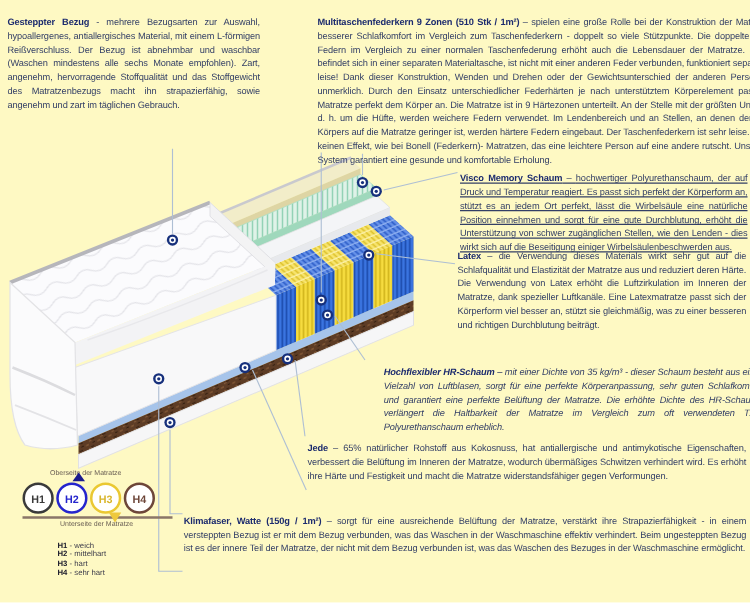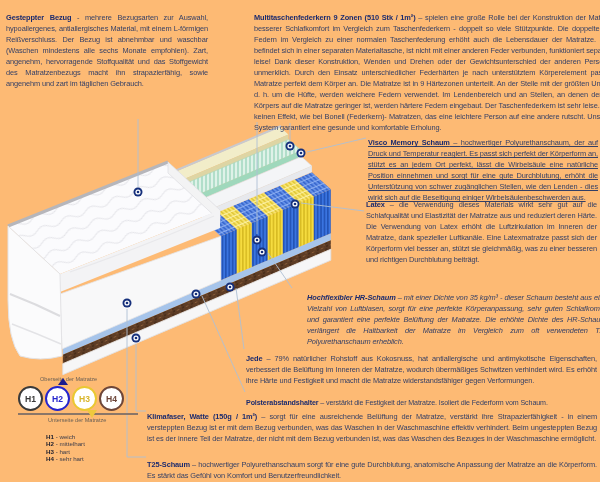--- a/index.html
+++ b/index.html
@@ -1,16 +1,16 @@
 <!DOCTYPE html>
 <html><head>
 <meta charset="utf-8">
 <style>
   html,body{margin:0;padding:0;background:#fff;}
-  .page{position:relative;width:600px;height:482px;background:#fdba74;overflow:hidden;
+  .page{position:relative;width:600px;height:482px;background:#fef9c3;overflow:hidden;
         font-family:"Liberation Sans",sans-serif;}
   .illu{position:absolute;left:0;top:0;z-index:0;}
   .para{position:absolute;z-index:2;font-size:7.4px;line-height:11px;color:#333f66;
         text-align:justify;letter-spacing:-0.1px;}
   .para b{color:#1c2b6e;font-weight:bold;}
   .para.oneline{text-align:left;font-size:7.1px;}
   
   .legend{position:absolute;left:18px;top:376px;width:126px;height:100px;z-index:2;
           font-size:5.6px;color:#6b6055;}
   .lg-top{position:absolute;left:22px;top:0px;white-space:nowrap;}
@@ -199,34 +199,28 @@
 
   <p class="para" style="left:366px;top:192px;width:231px;">
     <b>Latex</b><span> – </span><span>die Verwendung dieses Materials wirkt sehr gut auf die Schlafqualität und Elastizität der Matratze aus und reduziert deren Härte. Die Verwendung von Latex erhöht die Luftzirkulation im Inneren der Matratze, dank spezieller Luftkanäle. Eine Latexmatratze passt sich der Körperform viel besser an, stützt sie gleichmäßig, was zu einer besseren und richtigen Durchblutung beiträgt.</span>
   </p>
 
   <p class="para" style="left:307px;top:285px;width:303px;font-style:italic;">
     <b>Hochflexibler HR-Schaum</b><span> – </span><span>mit einer Dichte von 35 kg/m³ - dieser Schaum besteht aus einer Vielzahl von Luftblasen, sorgt für eine perfekte Körperanpassung, sehr guten Schlafkomfort und garantiert eine perfekte Belüftung der Matratze. Die erhöhte Dichte des HR-Schaums verlängert die Haltbarkeit der Matratze im Vergleich zum oft verwendeten T25-Polyurethanschaum erheblich.</span>
   </p>
 
   <p class="para" style="left:246px;top:346px;width:351px;">
-    <b>Jede</b><span> – </span><span>79% natürlicher Rohstoff aus Kokosnuss, hat antiallergische und antimykotische Eigenschaften, verbessert die Belüftung im Inneren der Matratze, wodurch übermäßiges Schwitzen verhindert wird. Es erhöht ihre Härte und Festigkeit und macht die Matratze widerstandsfähiger gegen Verformungen.</span>
-  </p>
-
-  <p class="para oneline" style="left:246px;top:391px;width:351px;">
-    <b>Polsterabstandshalter</b><span> – </span><span>verstärkt die Festigkeit der Matratze. Isoliert die Federform vom Schaum.</span>
-  </p>
+    <b>Jede</b><span> – </span><span>65% natürlicher Rohstoff aus Kokosnuss, hat antiallergische und antimykotische Eigenschaften, verbessert die Belüftung im Inneren der Matratze, wodurch übermäßiges Schwitzen verhindert wird. Es erhöht ihre Härte und Festigkeit und macht die Matratze widerstandsfähiger gegen Verformungen.</span>
+  </p>
+
 
   <p class="para" style="left:147px;top:404px;width:450px;">
     <b>Klimafaser, Watte (150g / 1m²)</b><span> – </span><span>sorgt für eine ausreichende Belüftung der Matratze, verstärkt ihre Strapazierfähigkeit - in einem versteppten Bezug ist er mit dem Bezug verbunden, was das Waschen in der Waschmaschine effektiv verhindert. Beim ungesteppten Bezug ist es der innere Teil der Matratze, der nicht mit dem Bezug verbunden ist, was das Waschen des Bezuges in der Waschmaschine ermöglicht.</span>
   </p>
 
-  <p class="para" style="left:147px;top:452px;width:450px;">
-    <b>T25-Schaum</b><span> – </span><span>hochwertiger Polyurethanschaum sorgt für eine gute Durchblutung, anatomische Anpassung der Matratze an die Körperform. Es stärkt das Gefühl von Komfort und Benutzerfreundlichkeit.</span>
-  </p>
 
   <div class="legend">
     <div class="lg-top">Oberseite der Matratze</div>
     <div class="tri-up"></div>
     <div class="zones">
       <div class="zc z1">H1</div>
       <div class="zc z2">H2</div>
       <div class="zc z3">H3</div>
       <div class="zc z4">H4</div>
     </div>

